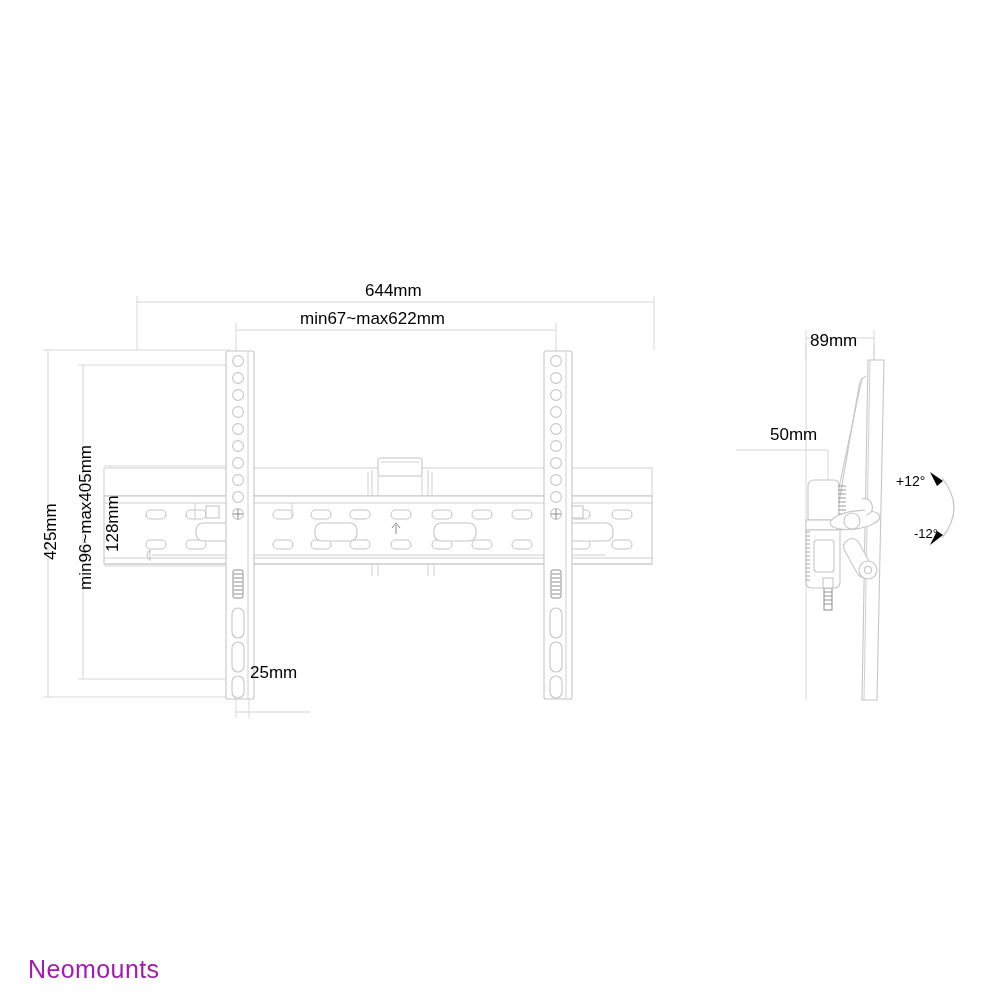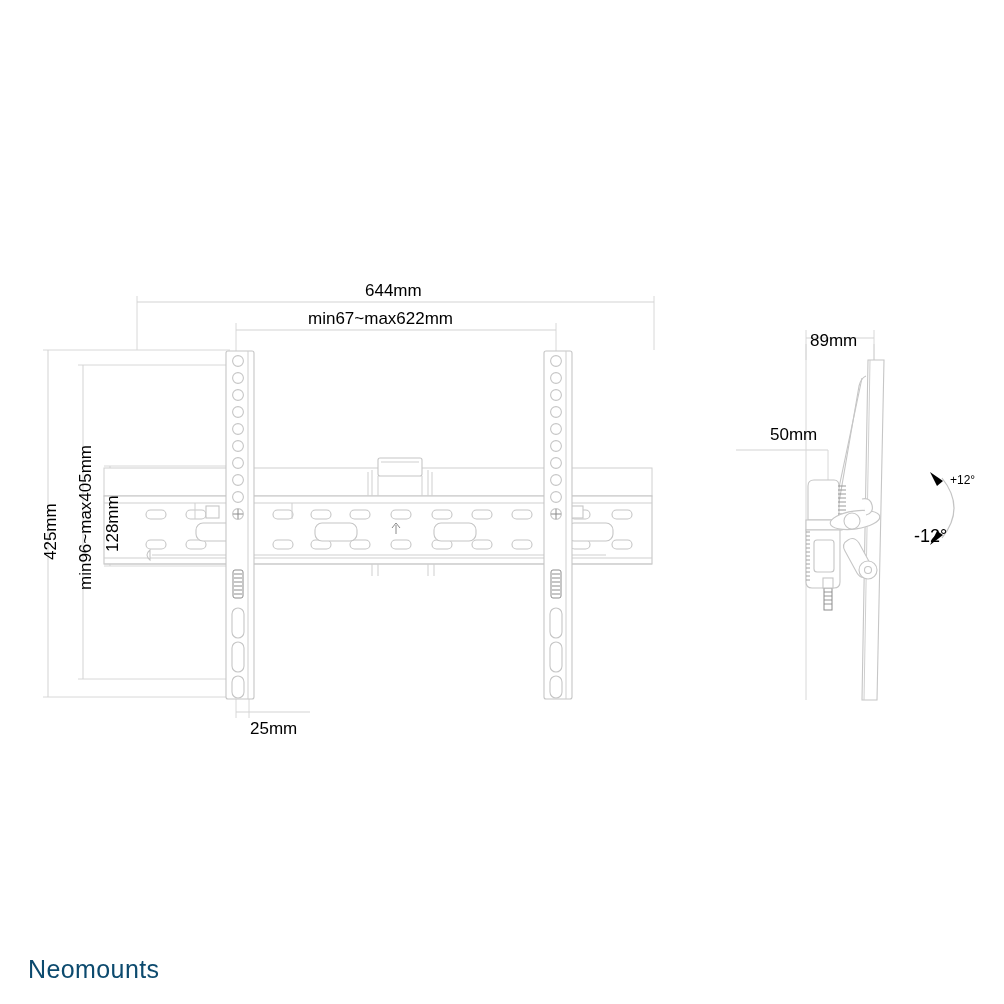--- a/index.html
+++ b/index.html
@@ -23,21 +23,21 @@
   .lbl.vert{
     transform-origin:0 0;
     transform:rotate(-90deg);
   }
   .brand{
     position:absolute;
     left:28px;top:955px;
     font-family:"Liberation Sans", sans-serif;
     font-size:25px;
     letter-spacing:.4px;
-    color:#0c4a6e;
+    color:#a21caf;
     white-space:nowrap;
   }
 </style>
 </head>
 <body>
 
 <div id="stage">
 
   <svg class="drawing" viewBox="0 0 1004 1004">
     <defs>
@@ -322,33 +322,33 @@
       <g>
         <path class="ln2" d="M942 478 q24 30 0 60"></path>
         <path d="M943 481 L930 472 L937 486 Z" fill="#000000"></path>
         <path d="M943 535 L930 545 L937 531 Z" fill="#000000"></path>
       </g>
     </g>
   </svg>
 
   <div class="lbl" style="left:365px;top:282px;">644mm</div>
 
-  <div class="lbl" style="left:308px;top:310px;">min67~max622mm</div>
+  <div class="lbl" style="left:300px;top:310px;">min67~max622mm</div>
 
   <div class="lbl vert" style="left:42px;top:560px;">425mm</div>
 
   <div class="lbl vert" style="left:77px;top:590px;">min96~max405mm</div>
 
   <div class="lbl vert" style="left:104px;top:552px;">128mm</div>
 
-  <div class="lbl" style="left:250px;top:720px;text-align:right;">25mm</div>
+  <div class="lbl" style="left:250px;top:664px;text-align:right;">25mm</div>
 
   <div class="lbl" style="left:810px;top:332px;">89mm</div>
 
   <div class="lbl" style="left:770px;top:426px;">50mm</div>
 
-  <div class="lbl" style="left:950px;top:474px;font-size:12px;">+12°</div>
-
-  <div class="lbl" style="left:914px;top:527px;font-size:18px;">-12°</div>
+  <div class="lbl" style="left:896px;top:474px;font-size:14px;">+12°</div>
+
+  <div class="lbl" style="left:914px;top:527px;font-size:13px;">-12°</div>
 
   <div class="brand">Neomounts</div>
 
 </div>
 
 </body></html>

